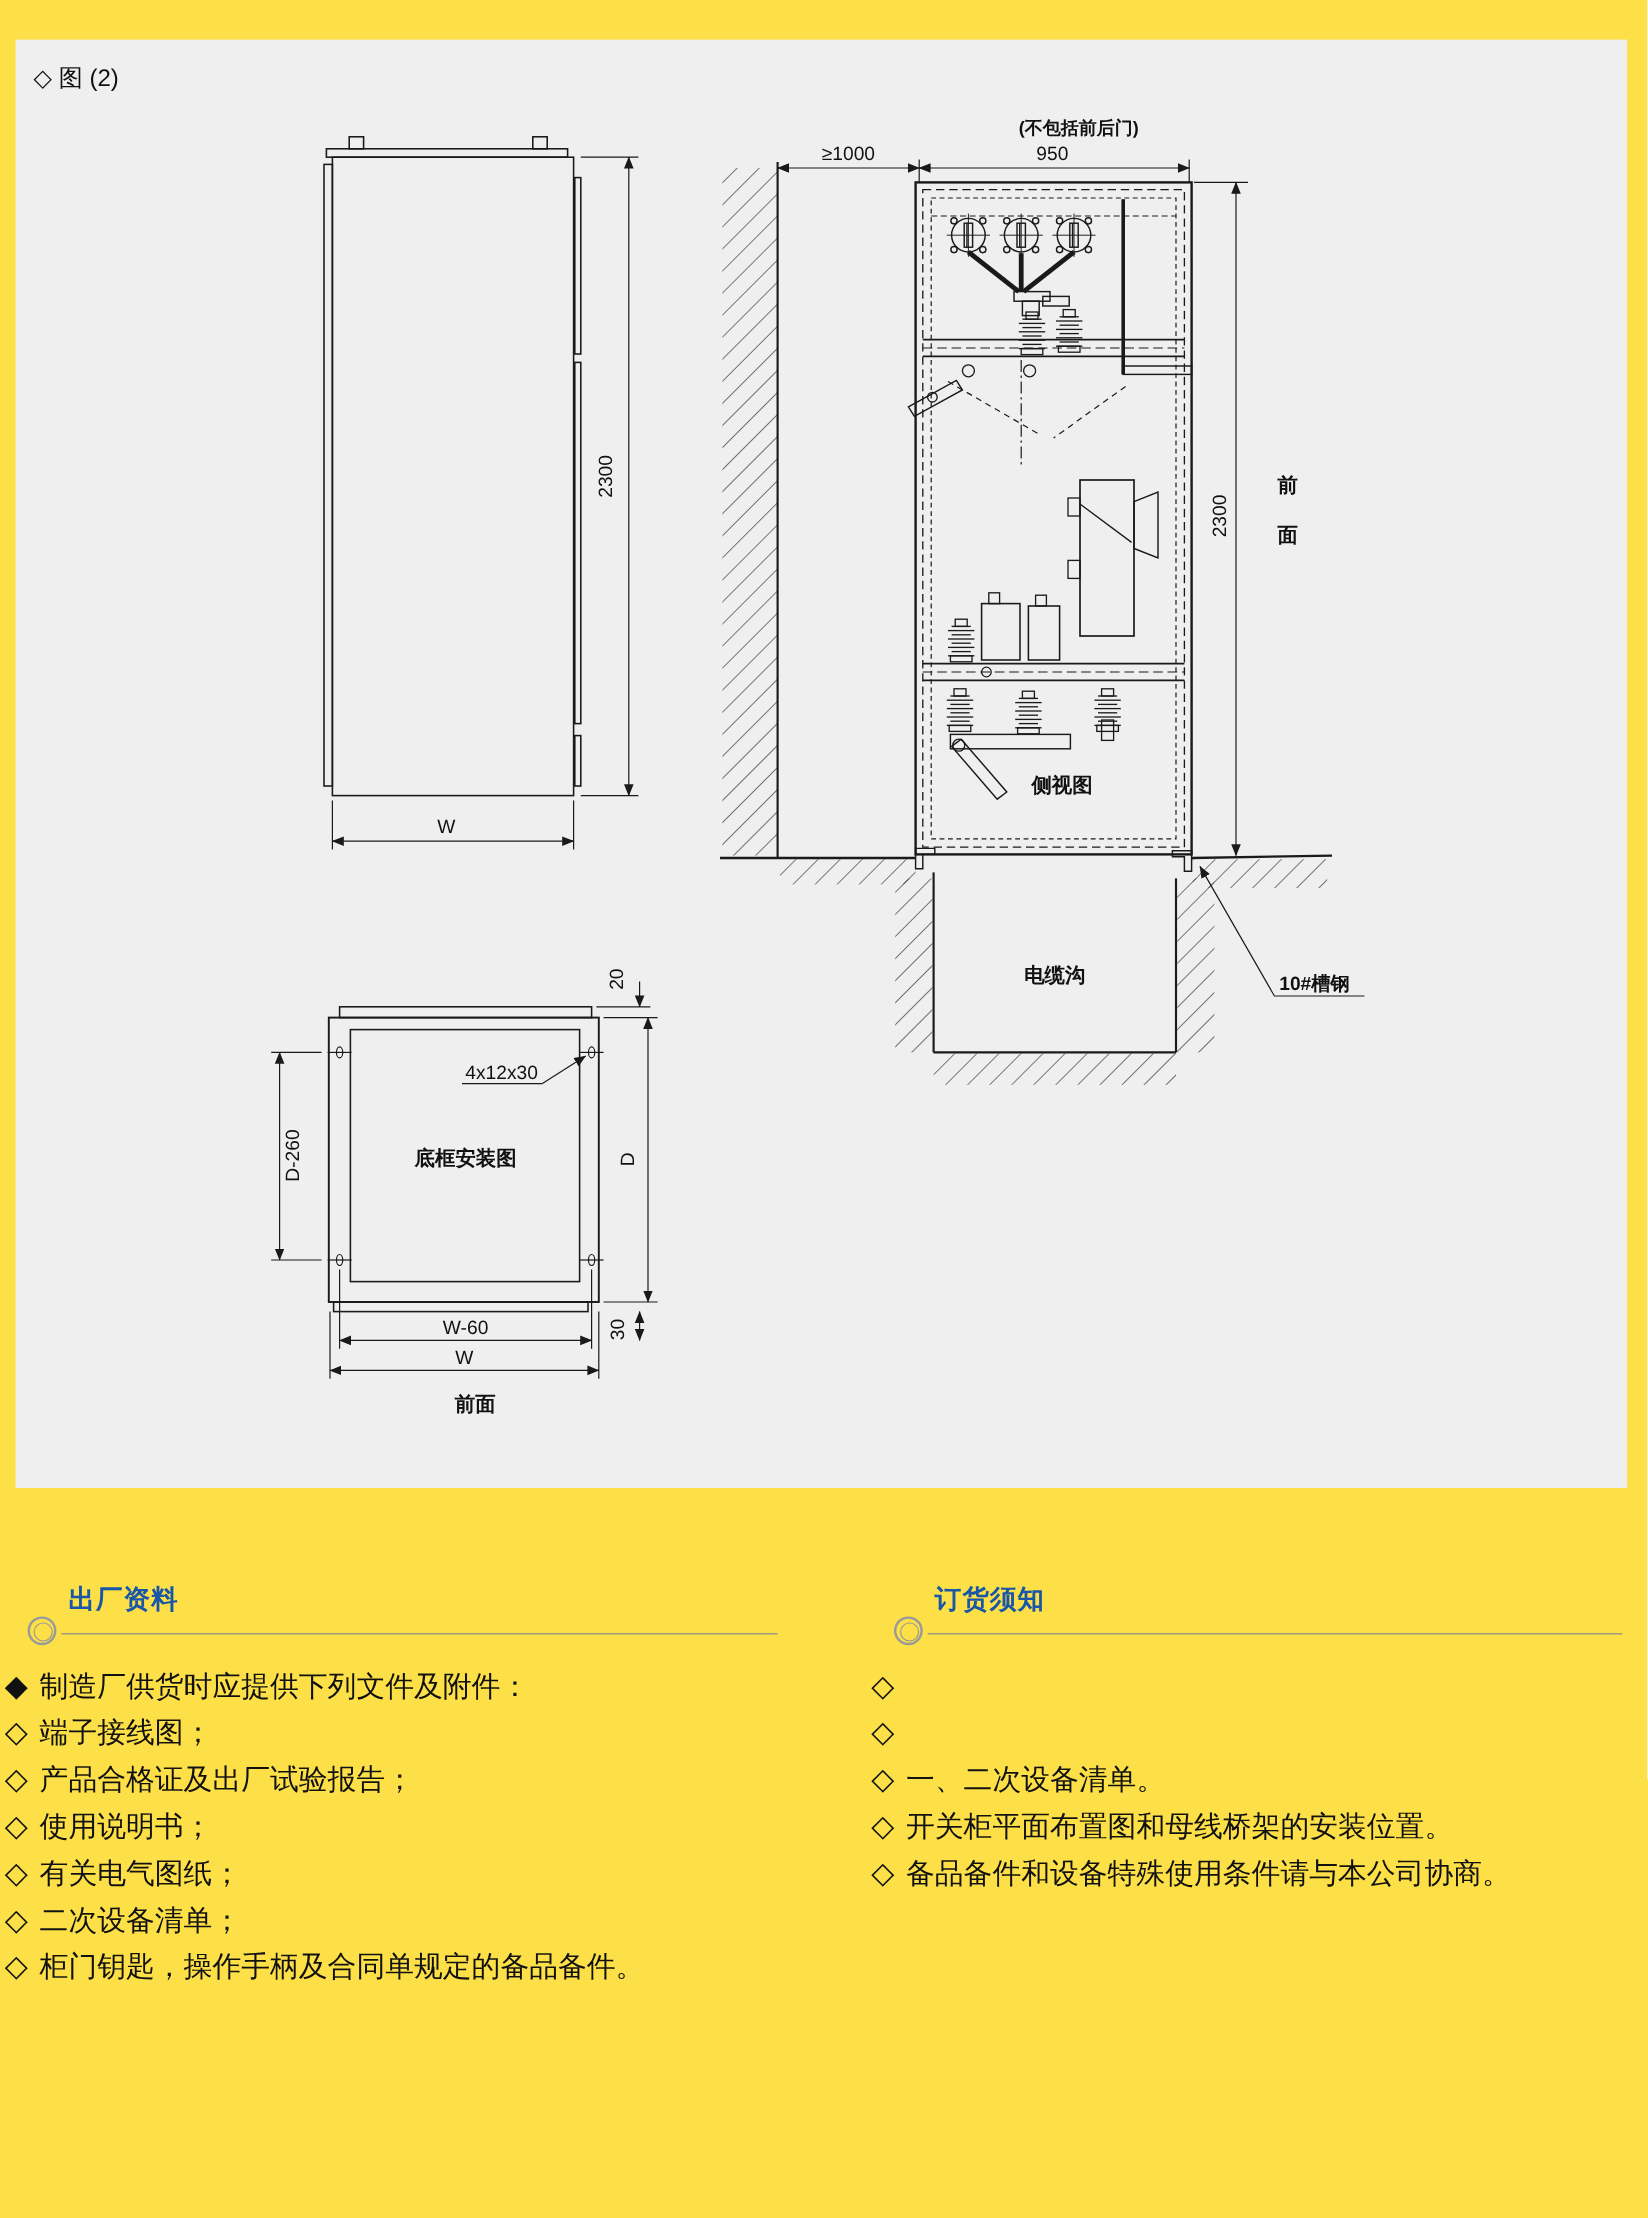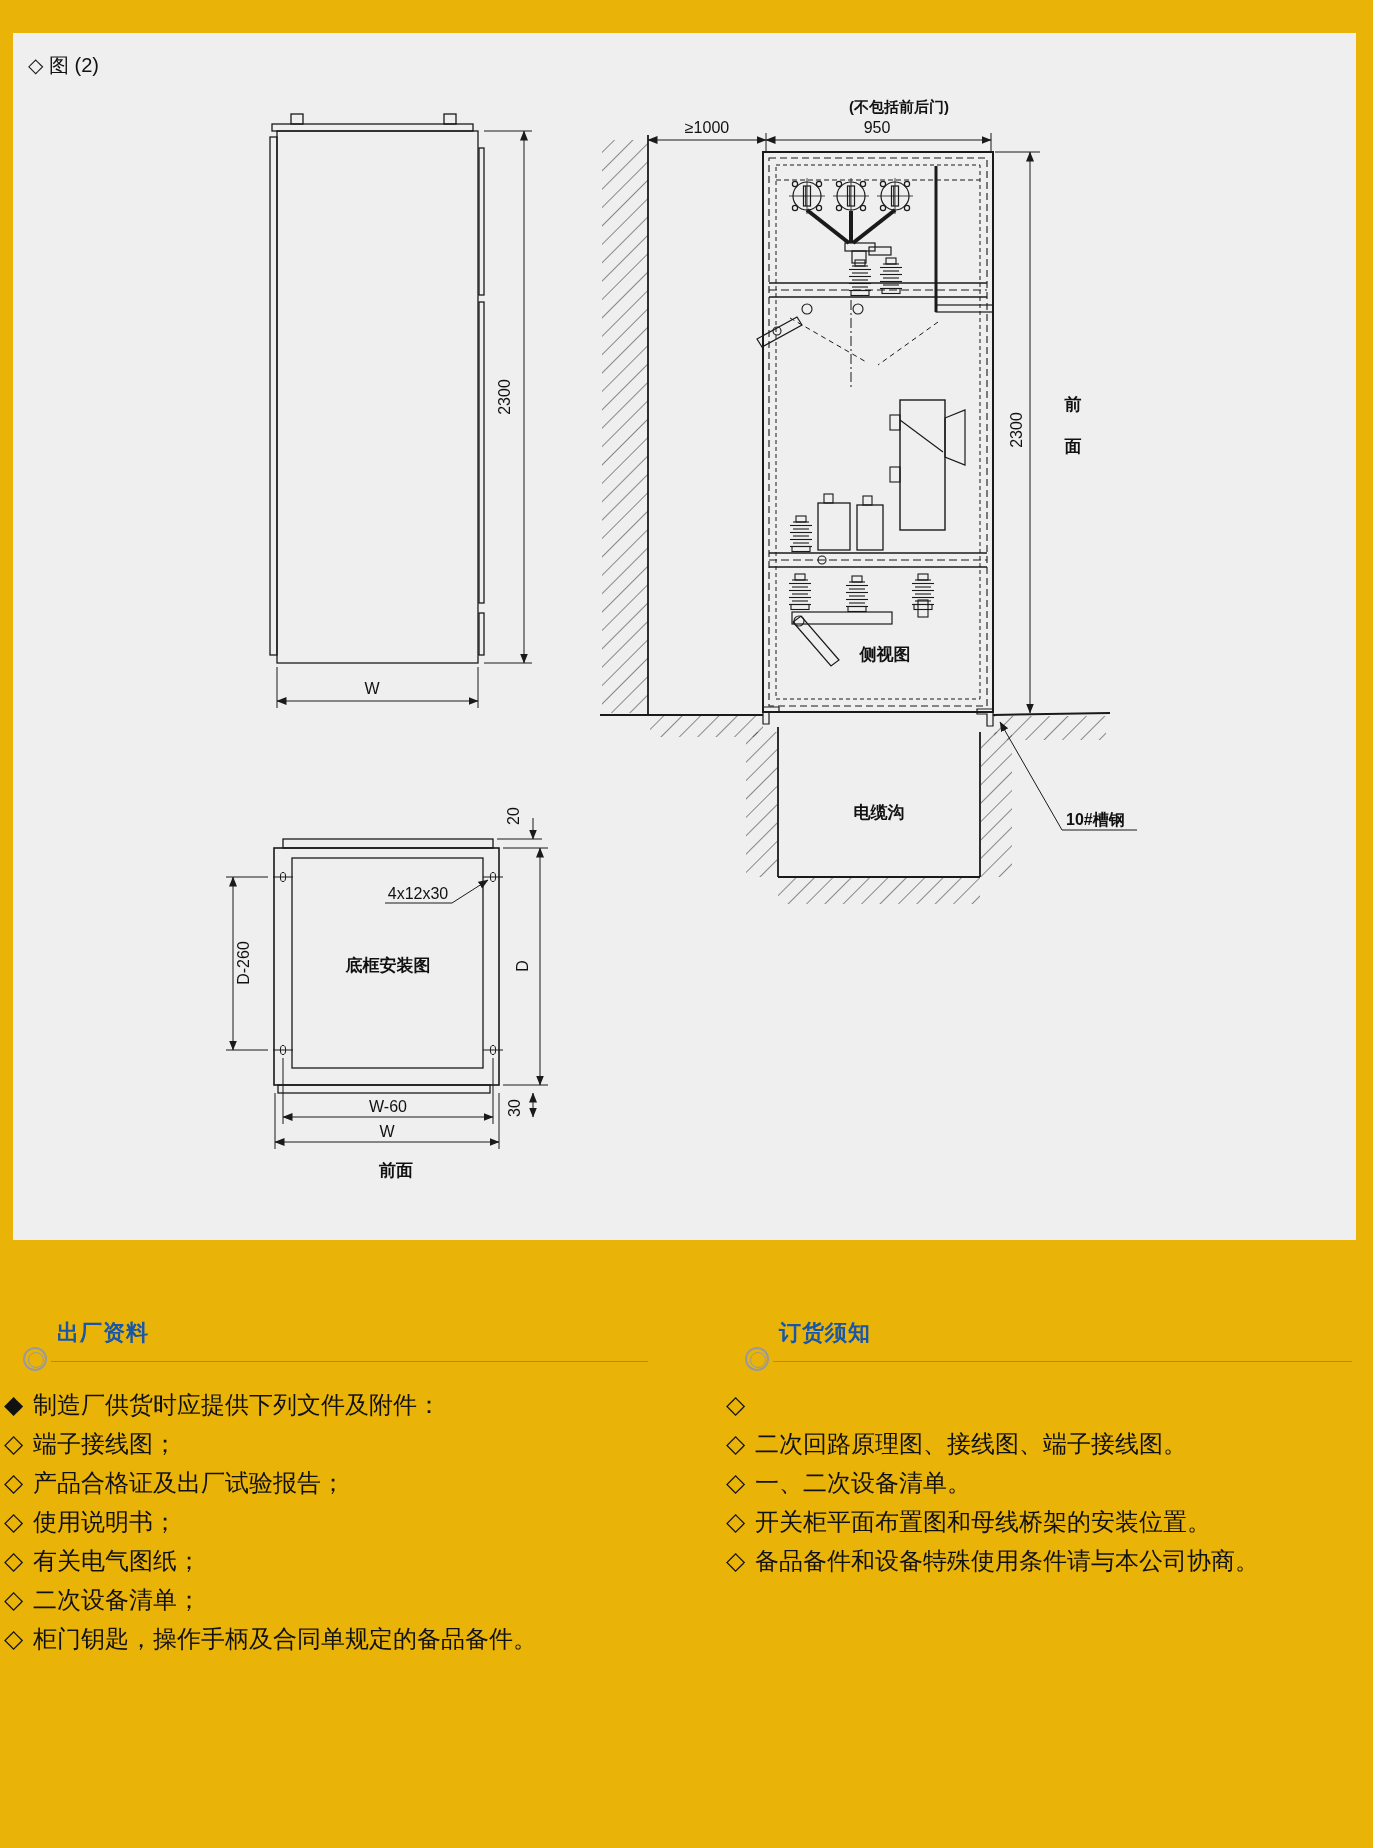--- a/index.html
+++ b/index.html
@@ -1,16 +1,16 @@
 <!DOCTYPE html>
 <html><head>
 <meta charset="utf-8">
 <style>
   html,body{margin:0;padding:0;background:#fff;}
-  .page{position:relative;width:1373px;height:1848px;background:#eab308;overflow:hidden;
+  .page{position:relative;width:1373px;height:1848px;background:#fde047;overflow:hidden;
         font-family:"Liberation Sans","DejaVu Sans",sans-serif;color:#111;}
   .diagram-svg{position:absolute;left:0;top:0;}
   
   .section{position:absolute;width:660px;}
   .sec-left{left:4px;top:1318px;}
   .sec-right{left:726px;top:1318px;}
   .sec-title{margin:0 0 0 53px;font-size:22px;font-weight:bold;letter-spacing:1px;color:#1856a8;}
   .rule-line{position:absolute;left:47px;top:43px;height:0;border-top:1px solid #8a8a8a;}
   .sec-left .rule-line{width:597px;}
   .sec-right .rule-line{width:579px;}
@@ -288,21 +288,20 @@
   <div class="section sec-right">
     <h2 class="sec-title">订货须知</h2>
     <span class="ring"></span>
     <div class="rule-line"></div>
     <ul class="items">
       <li>
           <span class="bullet">◇</span>
         </li>
       <li>
           <span class="bullet">◇</span>
-          <span>二次回路原理图、接线图、端子接线图。</span>
         </li>
       <li>
           <span class="bullet">◇</span>
           <span>一、二次设备清单。</span>
         </li>
       <li>
           <span class="bullet">◇</span>
           <span>开关柜平面布置图和母线桥架的安装位置。</span>
         </li>
       <li>

